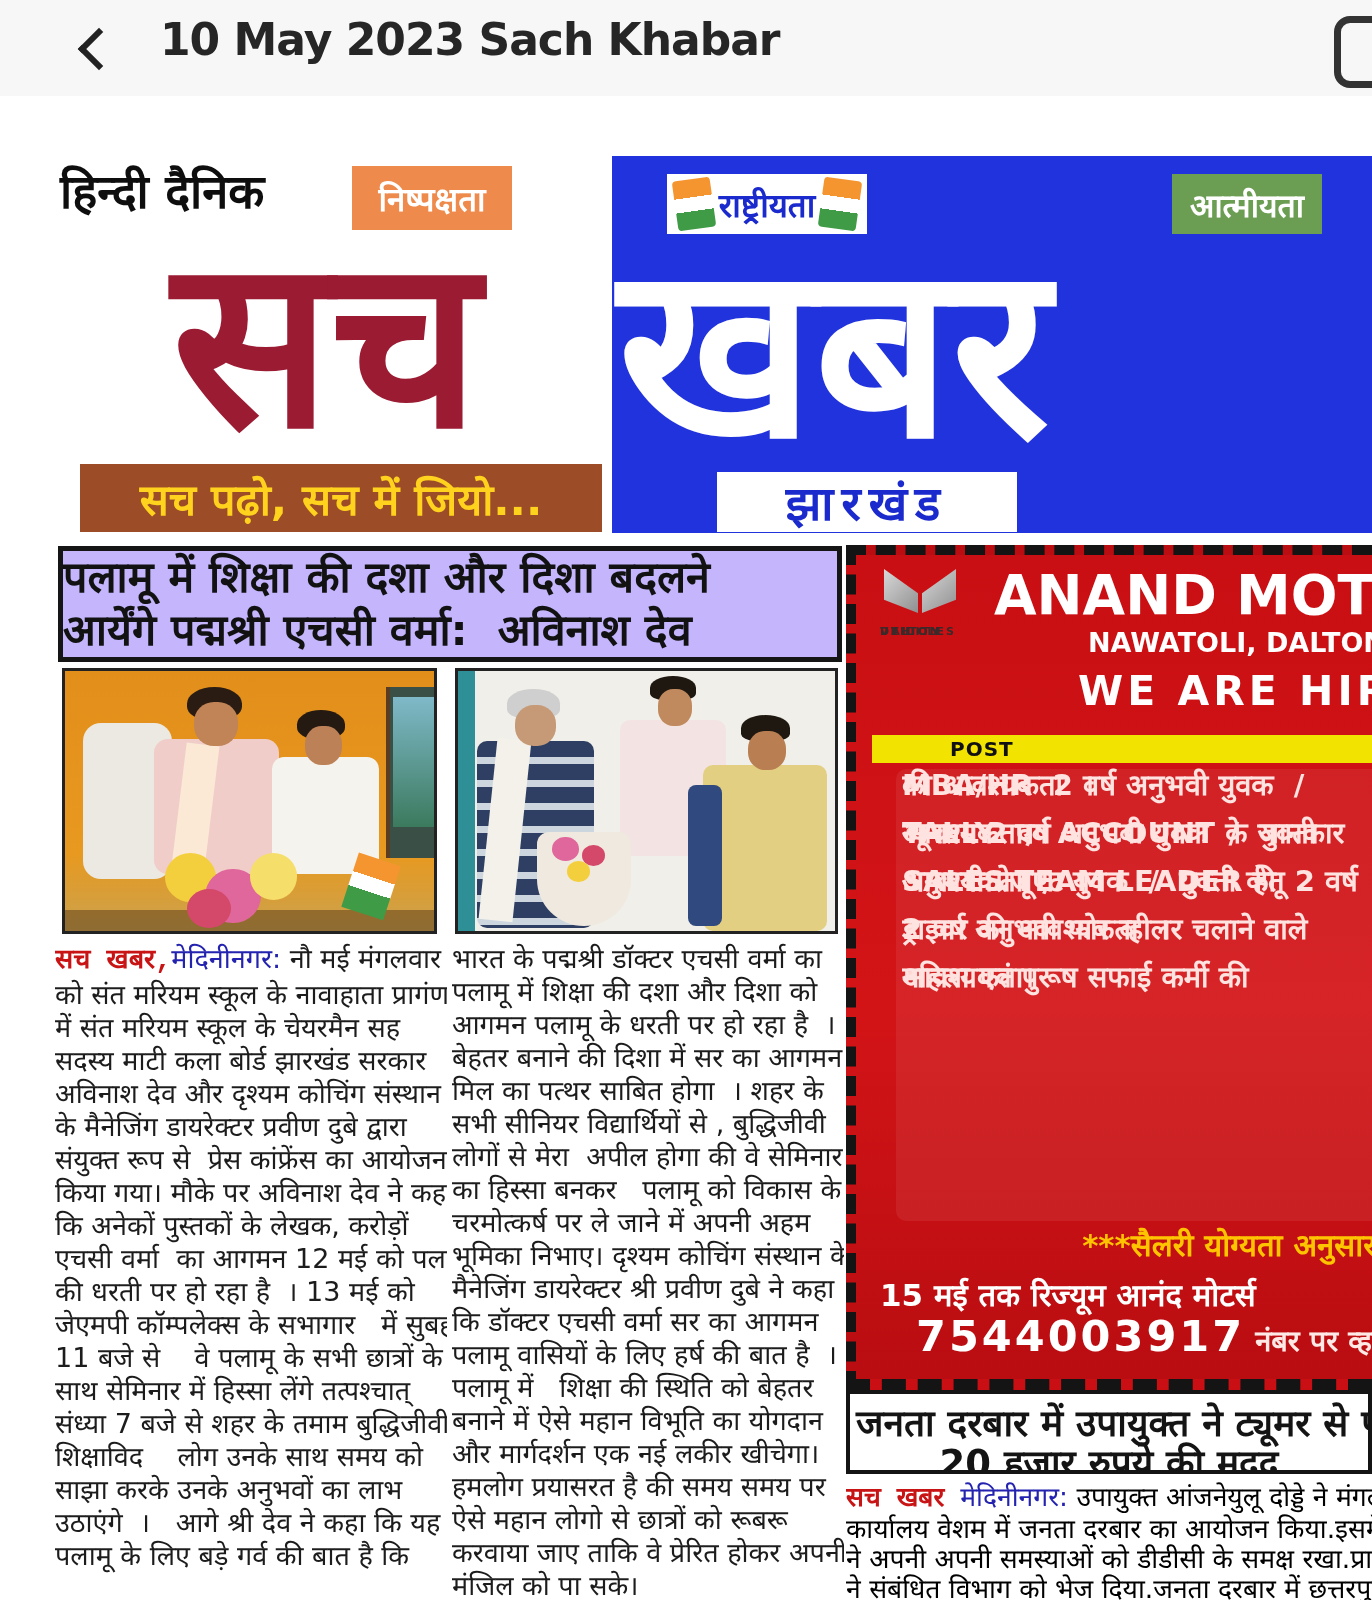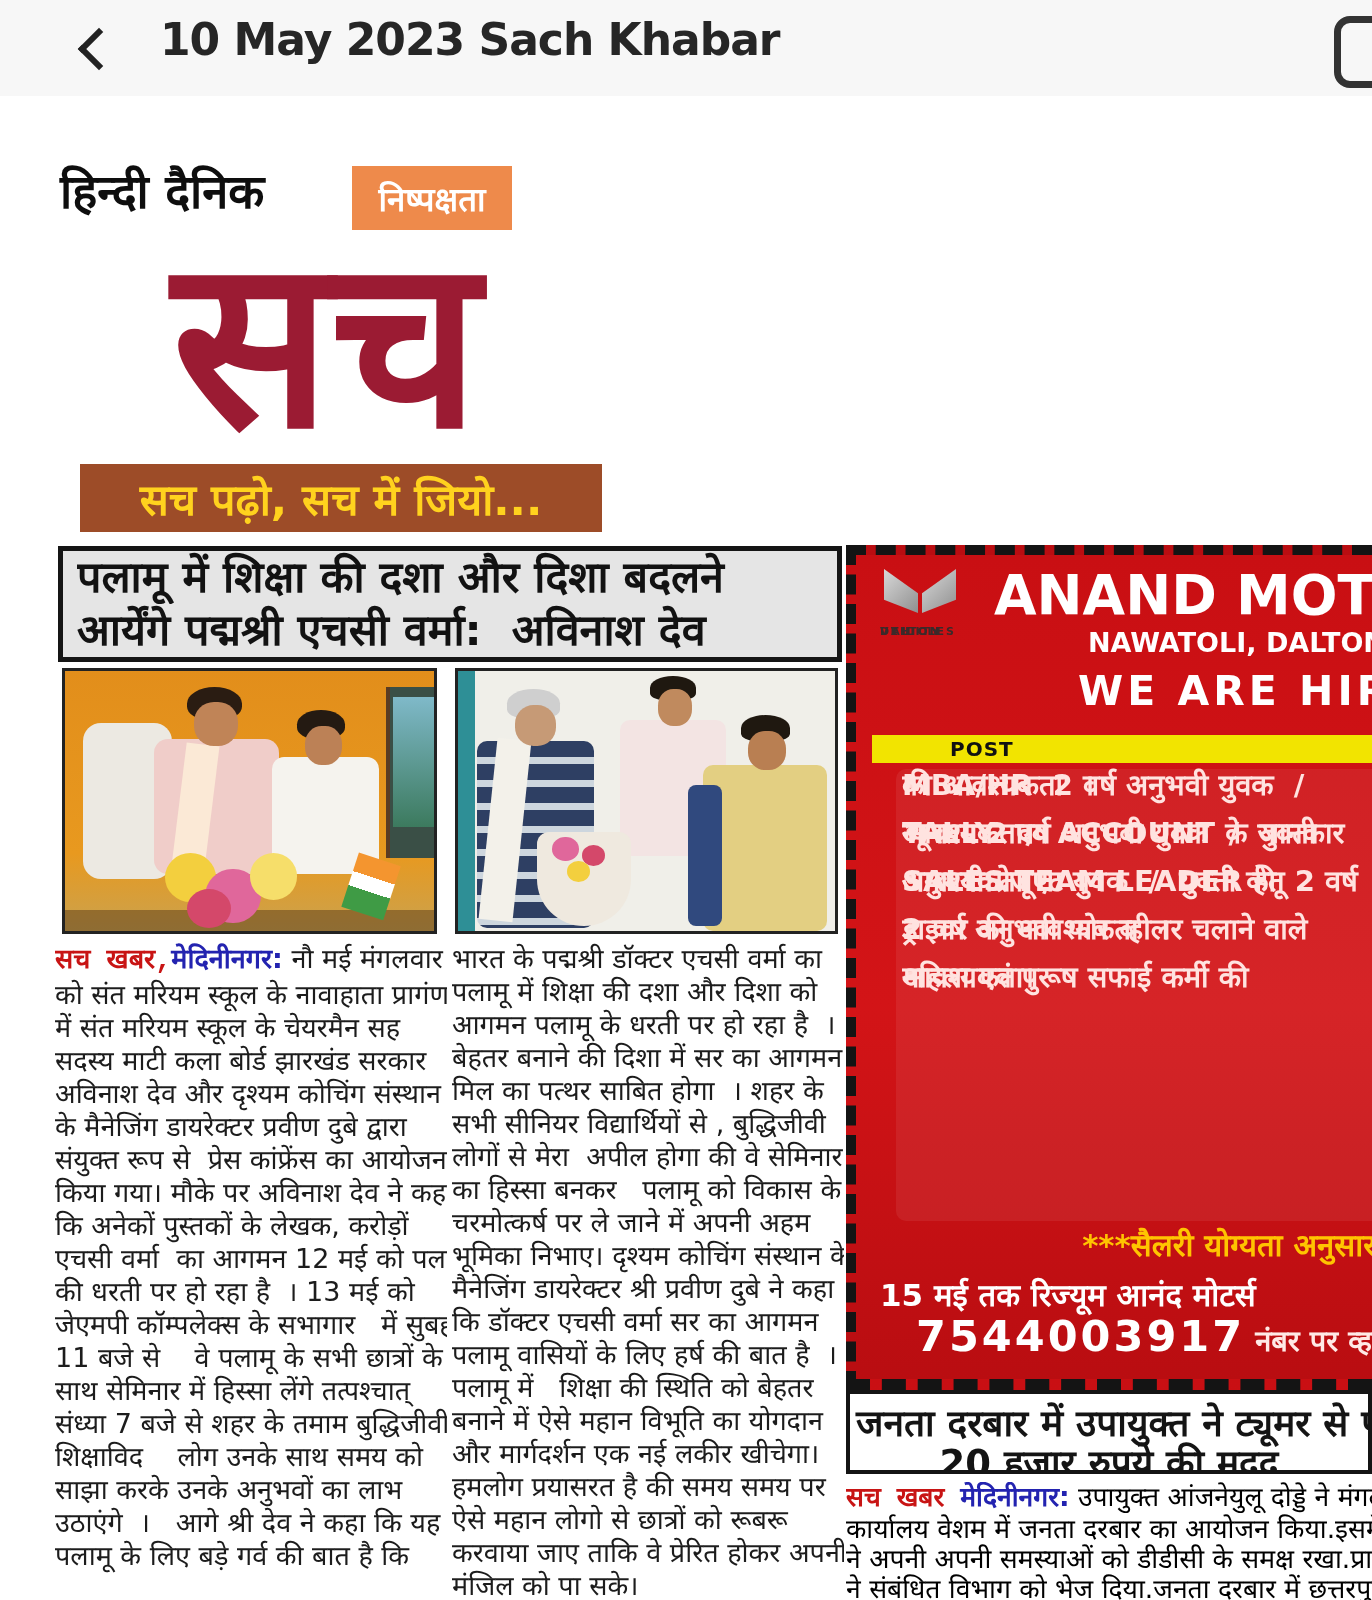--- a/index.html
+++ b/index.html
@@ -32,23 +32,23 @@
              background:linear-gradient(180deg,#f4952f 0 36%,#ffffff 36% 64%,#3f9b45 64% 100%);}
   .mini-flag.l{transform:rotate(-8deg);} .mini-flag.r{transform:rotate(8deg);}
   .badge-green{position:absolute;left:560px;top:18px;width:150px;height:60px;background:#6B9D53;
                display:flex;align-items:center;justify-content:center;color:#fff;font-size:32px;font-weight:700;}
   .brand-khabar{position:absolute;left:0px;top:66px;width:760px;height:260px;display:flex;align-items:center;
                 font-size:240px;line-height:1;font-weight:800;color:#ffffff;overflow:hidden;padding-left:6px;}
   .region-strip{position:absolute;left:105px;top:316px;width:300px;height:60px;background:#fff;
                 display:flex;align-items:center;justify-content:center;color:#1B2ACC;font-size:47px;
                 font-weight:800;letter-spacing:8px;white-space:nowrap;}
   
-  .headline-box{position:absolute;left:58px;top:546px;width:784px;height:116px;background:#e5e5e5;
+  .headline-box{position:absolute;left:58px;top:546px;width:784px;height:116px;background:#c4b5fd;
                 border:5px solid #151515;box-sizing:border-box;display:flex;flex-direction:column;
-                justify-content:center;padding-left:14px;}
+                justify-content:center;}
   .headline-box .hl{font-size:43px;font-weight:800;color:#121212;line-height:1.25;white-space:pre;overflow:hidden;}
   
   .photo{position:absolute;top:668px;height:266px;border:3px solid #222;box-sizing:border-box;overflow:hidden;}
   .photo div{position:absolute;}
   .photo-left{left:62px;width:375px;background:linear-gradient(180deg,#e28e1b,#e8991f 70%,#caa24e);}
   .pl-chair{left:5%;top:20%;width:24%;height:60%;background:#ece9e2;border-radius:18px;}
   .pl-hair1{left:33%;top:6%;width:15%;height:13%;background:#2a1c12;border-radius:50% 50% 40% 40%;}
   .pl-face1{left:35%;top:12%;width:12%;height:17%;background:#c08457;border-radius:45%;}
   .pl-body1{left:24%;top:26%;width:34%;height:52%;background:#f0cdc9;border-radius:14px;}
   .pl-scarf1{left:31%;top:28%;width:9%;height:48%;background:#fbe9d6;transform:rotate(7deg);}
@@ -80,21 +80,21 @@
   .pr-sleeve{left:61%;top:44%;width:9%;height:54%;background:#30497e;border-radius:8px;}
   .pr-bouq{left:21%;top:62%;width:25%;height:36%;background:#efe9df;border-radius:12px 12px 50% 50%;}
   .pr-bq1{left:25%;top:64%;width:7%;height:9%;background:#e0679b;border-radius:50%;}
   .pr-bq2{left:33%;top:67%;width:6%;height:8%;background:#d4486a;border-radius:50%;}
   .pr-bq3{left:29%;top:73%;width:6%;height:8%;background:#f3cf3e;border-radius:50%;}
   
   .col{position:absolute;top:942px;width:392px;height:658px;overflow:hidden;color:#1c1c1c;}
   .col-left{left:55px;} .col-mid{left:452px;}
   .line{font-size:27px;line-height:33px;white-space:pre;font-weight:500;}
   .lead-red{color:#C81414;font-weight:800;font-family:Liberation Mono, monospace;}
-  .lead-blue{color:#2323B0;font-weight:700;}
+  .lead-blue{color:#2323B0;font-weight:400;}
   
   .ad{position:absolute;left:846px;top:545px;width:526px;height:846px;box-sizing:border-box;
       border-left:10px dashed #141414;border-top:10px dashed #141414;border-bottom:12px dashed #141414;
       background:linear-gradient(180deg,#c90f13,#d31417 55%,#b90d11);overflow:hidden;}
   .ad div{position:absolute;}
   .ad-logo{left:28px;top:14px;width:72px;height:52px;}
   .wing{position:absolute;width:34px;height:44px;background:linear-gradient(135deg,#d9d9d9,#8f8f8f);}
   .wing.l{left:0;clip-path:polygon(0 0,100% 55%,100% 100%,0 70%);}
   .wing.r{right:0;clip-path:polygon(100% 0,0 55%,0 100%,100% 70%);}
   .ad-logo-cap{left:24px;top:70px;width:100px;}
@@ -134,20 +134,30 @@
     </div>
     <div class="appbar-title">10 May 2023 Sach Khabar</div>
     <div class="appbar-partial-icon"></div>
   </div>
 
   <div class="kicker">हिन्दी दैनिक</div>
   <div class="badge-orange">निष्पक्षता</div>
   <div class="brand-sach">सच</div>
   <div class="tagline-strip">सच पढ़ो, सच में जियो...</div>
 
+  <div class="mast-right">
+    <div class="badge-flag">
+      <div class="mini-flag l"></div>
+      <span class="label">राष्ट्रीयता</span>
+      <div class="mini-flag r"></div>
+    </div>
+    <div class="badge-green">आत्मीयता</div>
+    <div class="brand-khabar">खबर</div>
+    <div class="region-strip">झारखंड</div>
+  </div>
 
   <div class="headline-box">
     <div class="hl">पलामू में शिक्षा की दशा और दिशा बदलने</div>
     <div class="hl">आर्येंगे पद्मश्री एचसी वर्मा:  अविनाश देव</div>
   </div>
 
   <div class="photo photo-left">
     <div class="pl-chair"></div>
       <div class="pl-aqua"></div>
       <div class="pl-aqua-in"></div>

